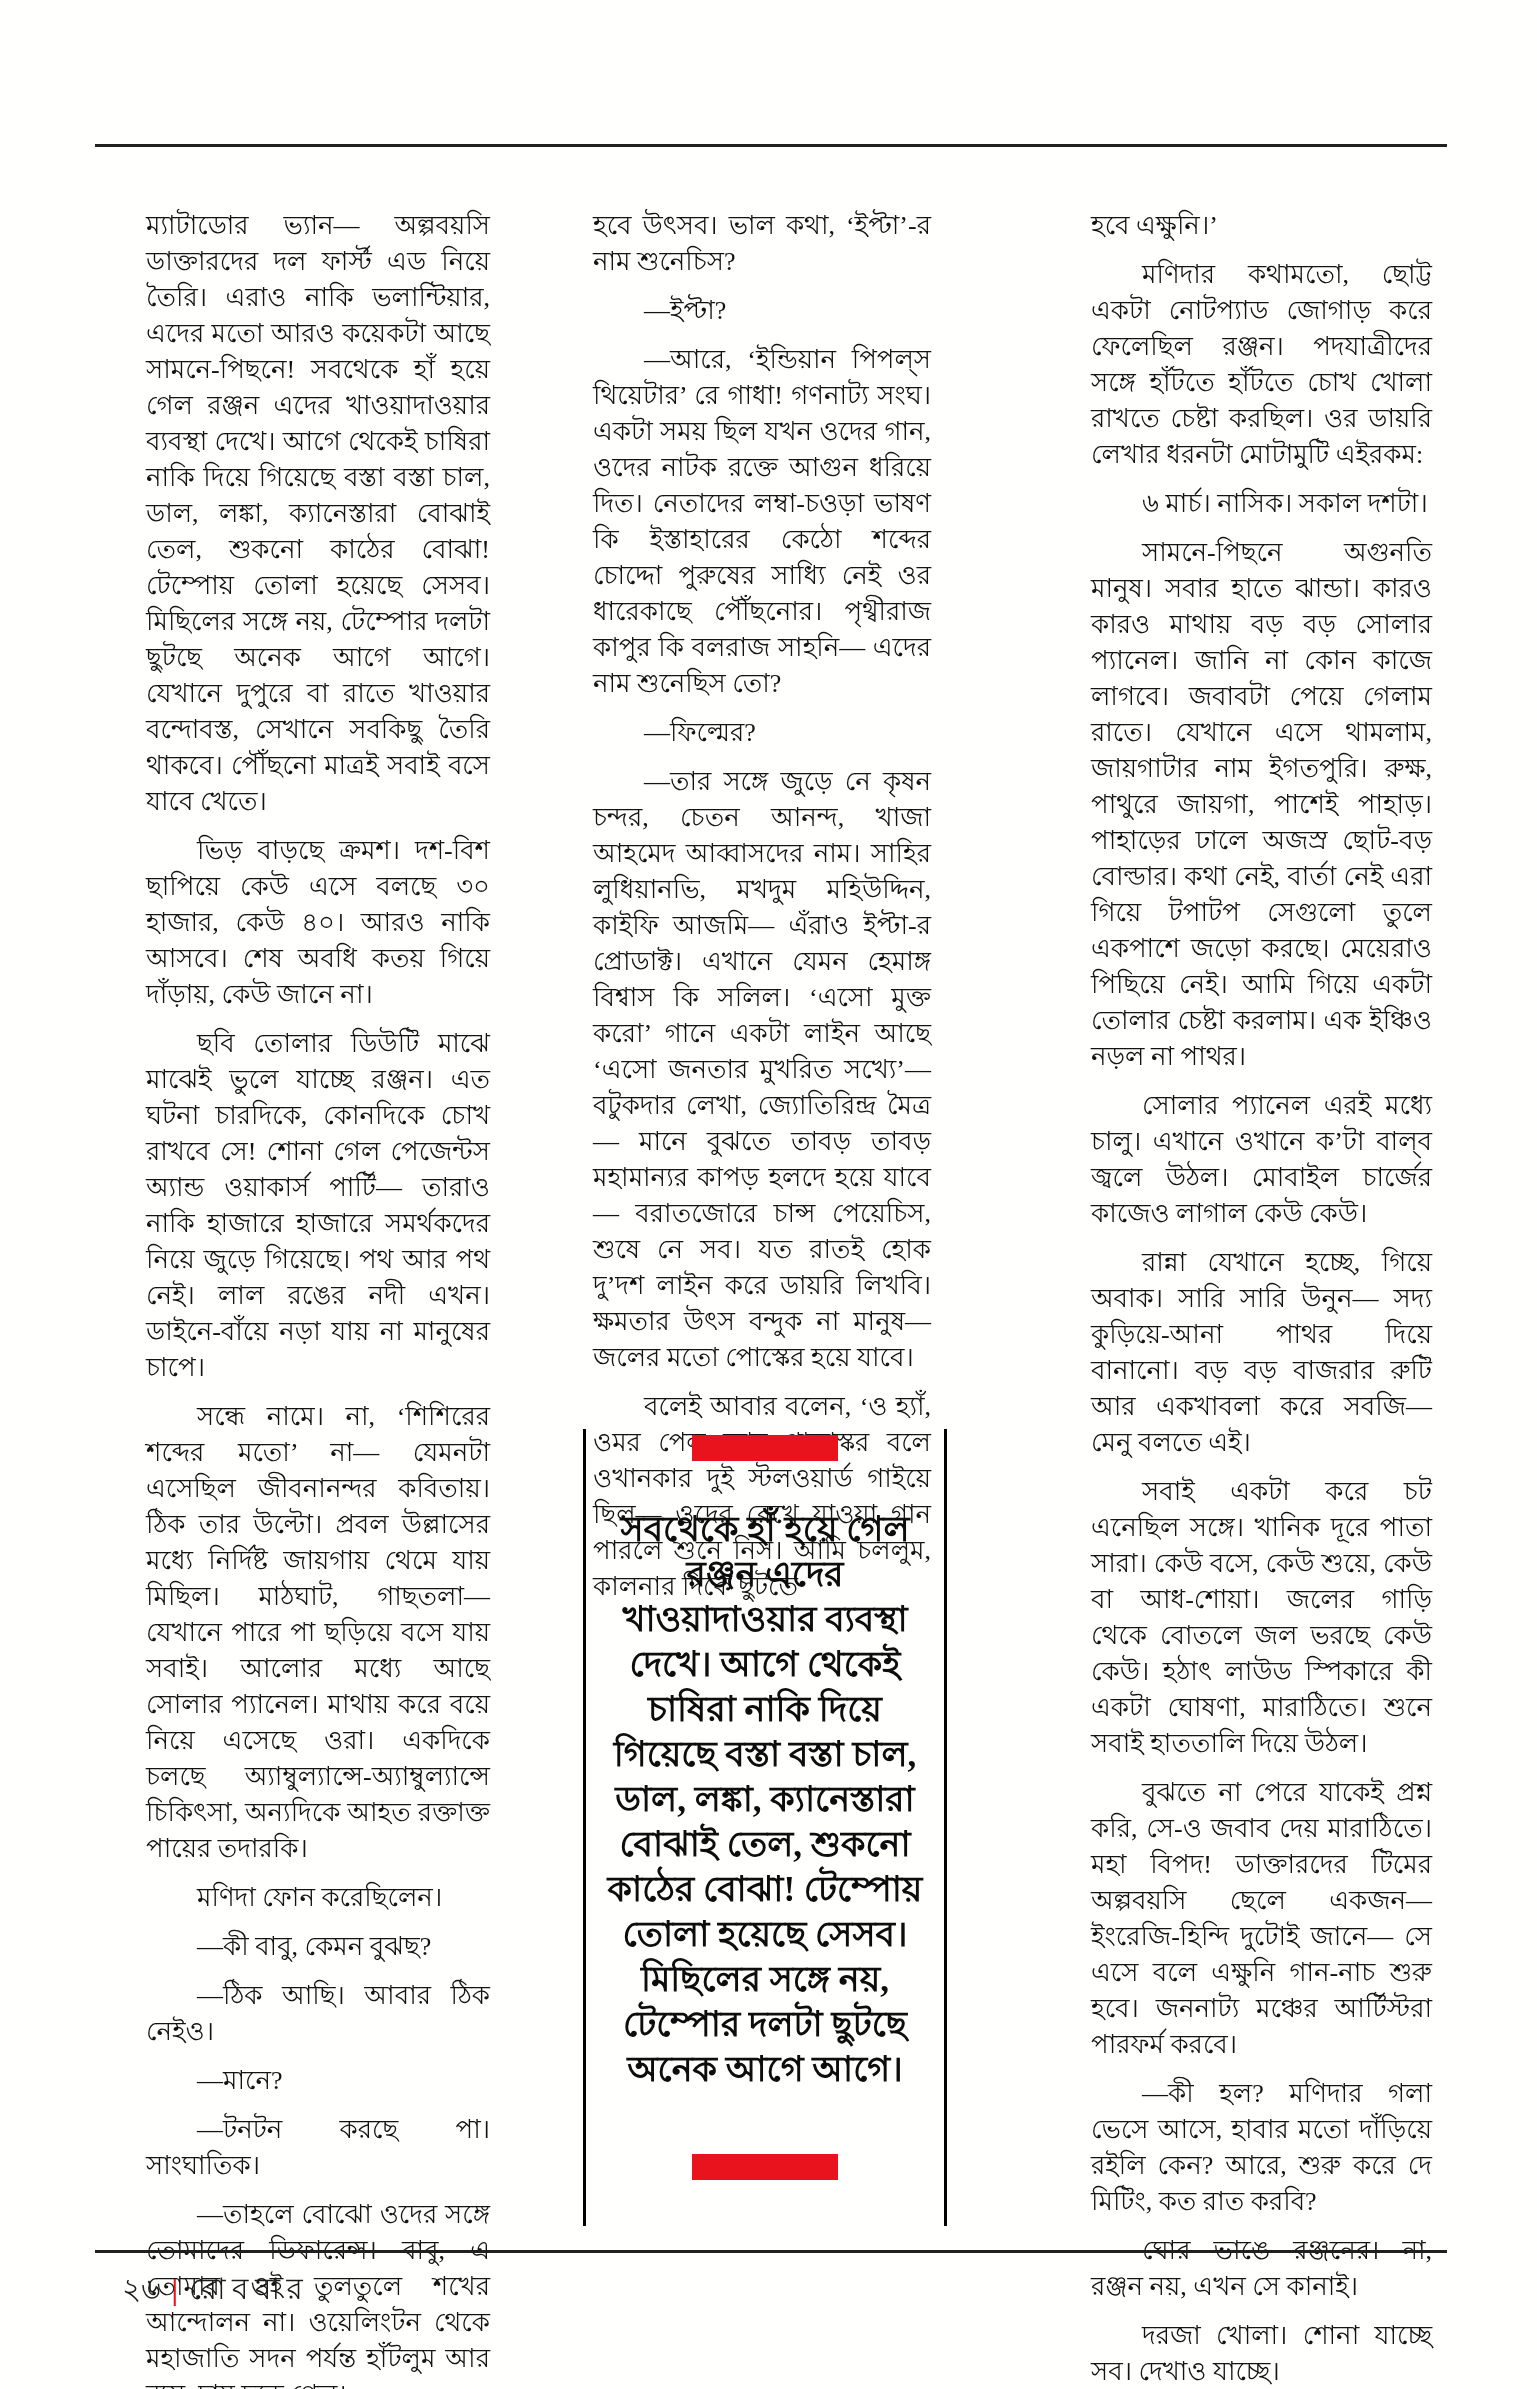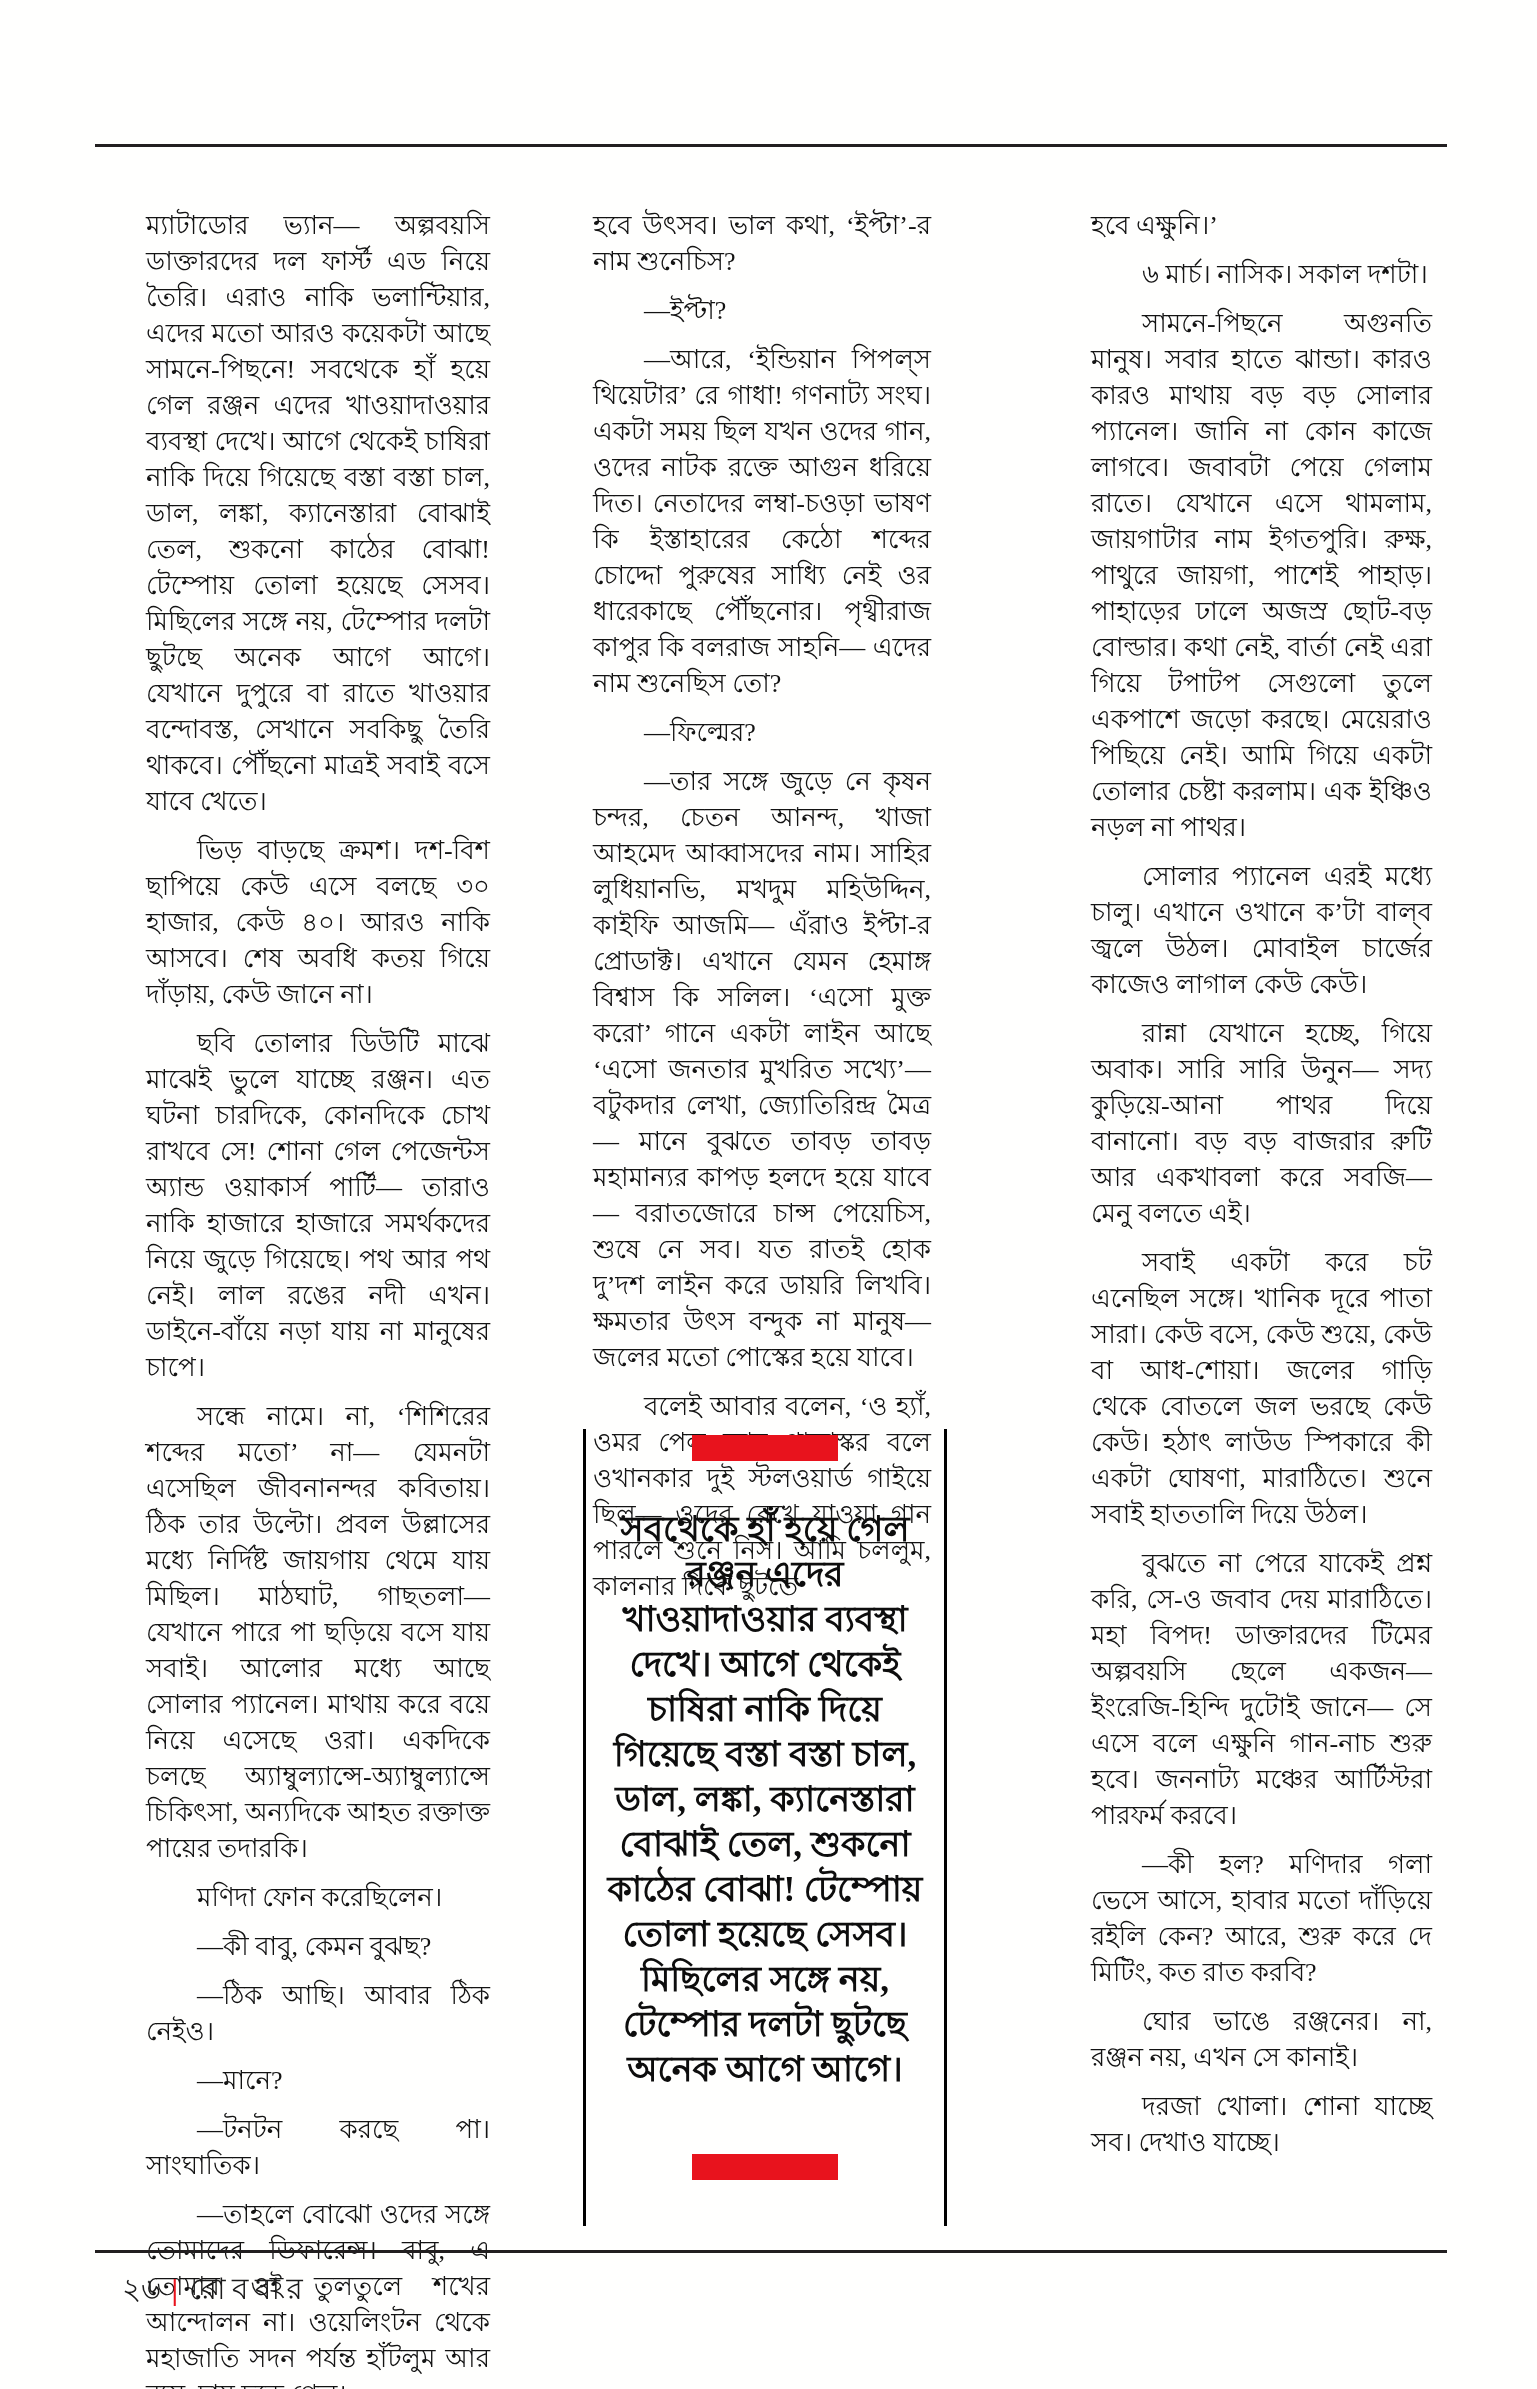--- a/index.html
+++ b/index.html
@@ -62,20 +62,21 @@
 
   <aside class="pullquote">
     <div class="redbar top" style="background-color: rgb(232, 19, 29);"></div>
     <blockquote>সবথেকে হাঁ হয়ে গেল রঞ্জন এদের খাওয়াদাওয়ার ব্যবস্থা দেখে। আগে থেকেই চাষিরা নাকি দিয়ে গিয়েছে বস্তা বস্তা চাল, ডাল, লঙ্কা, ক্যানেস্তারা বোঝাই তেল, শুকনো কাঠের বোঝা! টেম্পোয় তোলা হয়েছে সেসব। মিছিলের সঙ্গে নয়, টেম্পোর দলটা ছুটছে অনেক আগে আগে।</blockquote>
     <div class="redbar bottom" style="background-color: rgb(232, 19, 29);"></div>
   </aside>
 
   <section class="col col3">
     <div>
         <p>হবে এক্ষুনি।’</p>
+        <p>মণিদার কথামতো, ছোট্ট একটা নোটপ্যাড জোগাড় করে ফেলেছিল রঞ্জন। পদযাত্রীদের সঙ্গে হাঁটতে হাঁটতে চোখ খোলা রাখতে চেষ্টা করছিল। ওর ডায়রি লেখার ধরনটা মোটামুটি এইরকম:</p>
         <p>৬ মার্চ। নাসিক। সকাল দশটা।</p>
         <p>সামনে-পিছনে অগুনতি মানুষ। সবার হাতে ঝান্ডা। কারও কারও মাথায় বড় বড় সোলার প্যানেল। জানি না কোন কাজে লাগবে। জবাবটা পেয়ে গেলাম রাতে। যেখানে এসে থামলাম, জায়গাটার নাম ইগতপুরি। রুক্ষ, পাথুরে জায়গা, পাশেই পাহাড়। পাহাড়ের ঢালে অজস্র ছোট-বড় বোল্ডার। কথা নেই, বার্তা নেই এরা গিয়ে টপাটপ সেগুলো তুলে একপাশে জড়ো করছে। মেয়েরাও পিছিয়ে নেই। আমি গিয়ে একটা তোলার চেষ্টা করলাম। এক ইঞ্চিও নড়ল না পাথর।</p>
         <p>সোলার প্যানেল এরই মধ্যে চালু। এখানে ওখানে ক’টা বাল্‌ব জ্বলে উঠল। মোবাইল চার্জের কাজেও লাগাল কেউ কেউ।</p>
         <p>রান্না যেখানে হচ্ছে, গিয়ে অবাক। সারি সারি উনুন— সদ্য কুড়িয়ে-আনা পাথর দিয়ে বানানো। বড় বড় বাজরার রুটি আর একখাবলা করে সবজি— মেনু বলতে এই।</p>
         <p>সবাই একটা করে চট এনেছিল সঙ্গে। খানিক দূরে পাতা সারা। কেউ বসে, কেউ শুয়ে, কেউ বা আধ-শোয়া। জলের গাড়ি থেকে বোতলে জল ভরছে কেউ কেউ। হঠাৎ লাউড স্পিকারে কী একটা ঘোষণা, মারাঠিতে। শুনে সবাই হাততালি দিয়ে উঠল।</p>
         <p>বুঝতে না পেরে যাকেই প্রশ্ন করি, সে-ও জবাব দেয় মারাঠিতে। মহা বিপদ! ডাক্তারদের টিমের অল্পবয়সি ছেলে একজন— ইংরেজি-হিন্দি দুটোই জানে— সে এসে বলে এক্ষুনি গান-নাচ শুরু হবে। জননাট্য মঞ্চের আর্টিস্টরা পারফর্ম করবে।</p>
         <p>—কী হল? মণিদার গলা ভেসে আসে, হাবার মতো দাঁড়িয়ে রইলি কেন? আরে, শুরু করে দে মিটিং, কত রাত করবি?</p>
         <p>ঘোর ভাঙে রঞ্জনের। না, রঞ্জন নয়, এখন সে কানাই।</p>
         <p>দরজা খোলা। শোনা যাচ্ছে সব। দেখাও যাচ্ছে।</p>
       </div>

